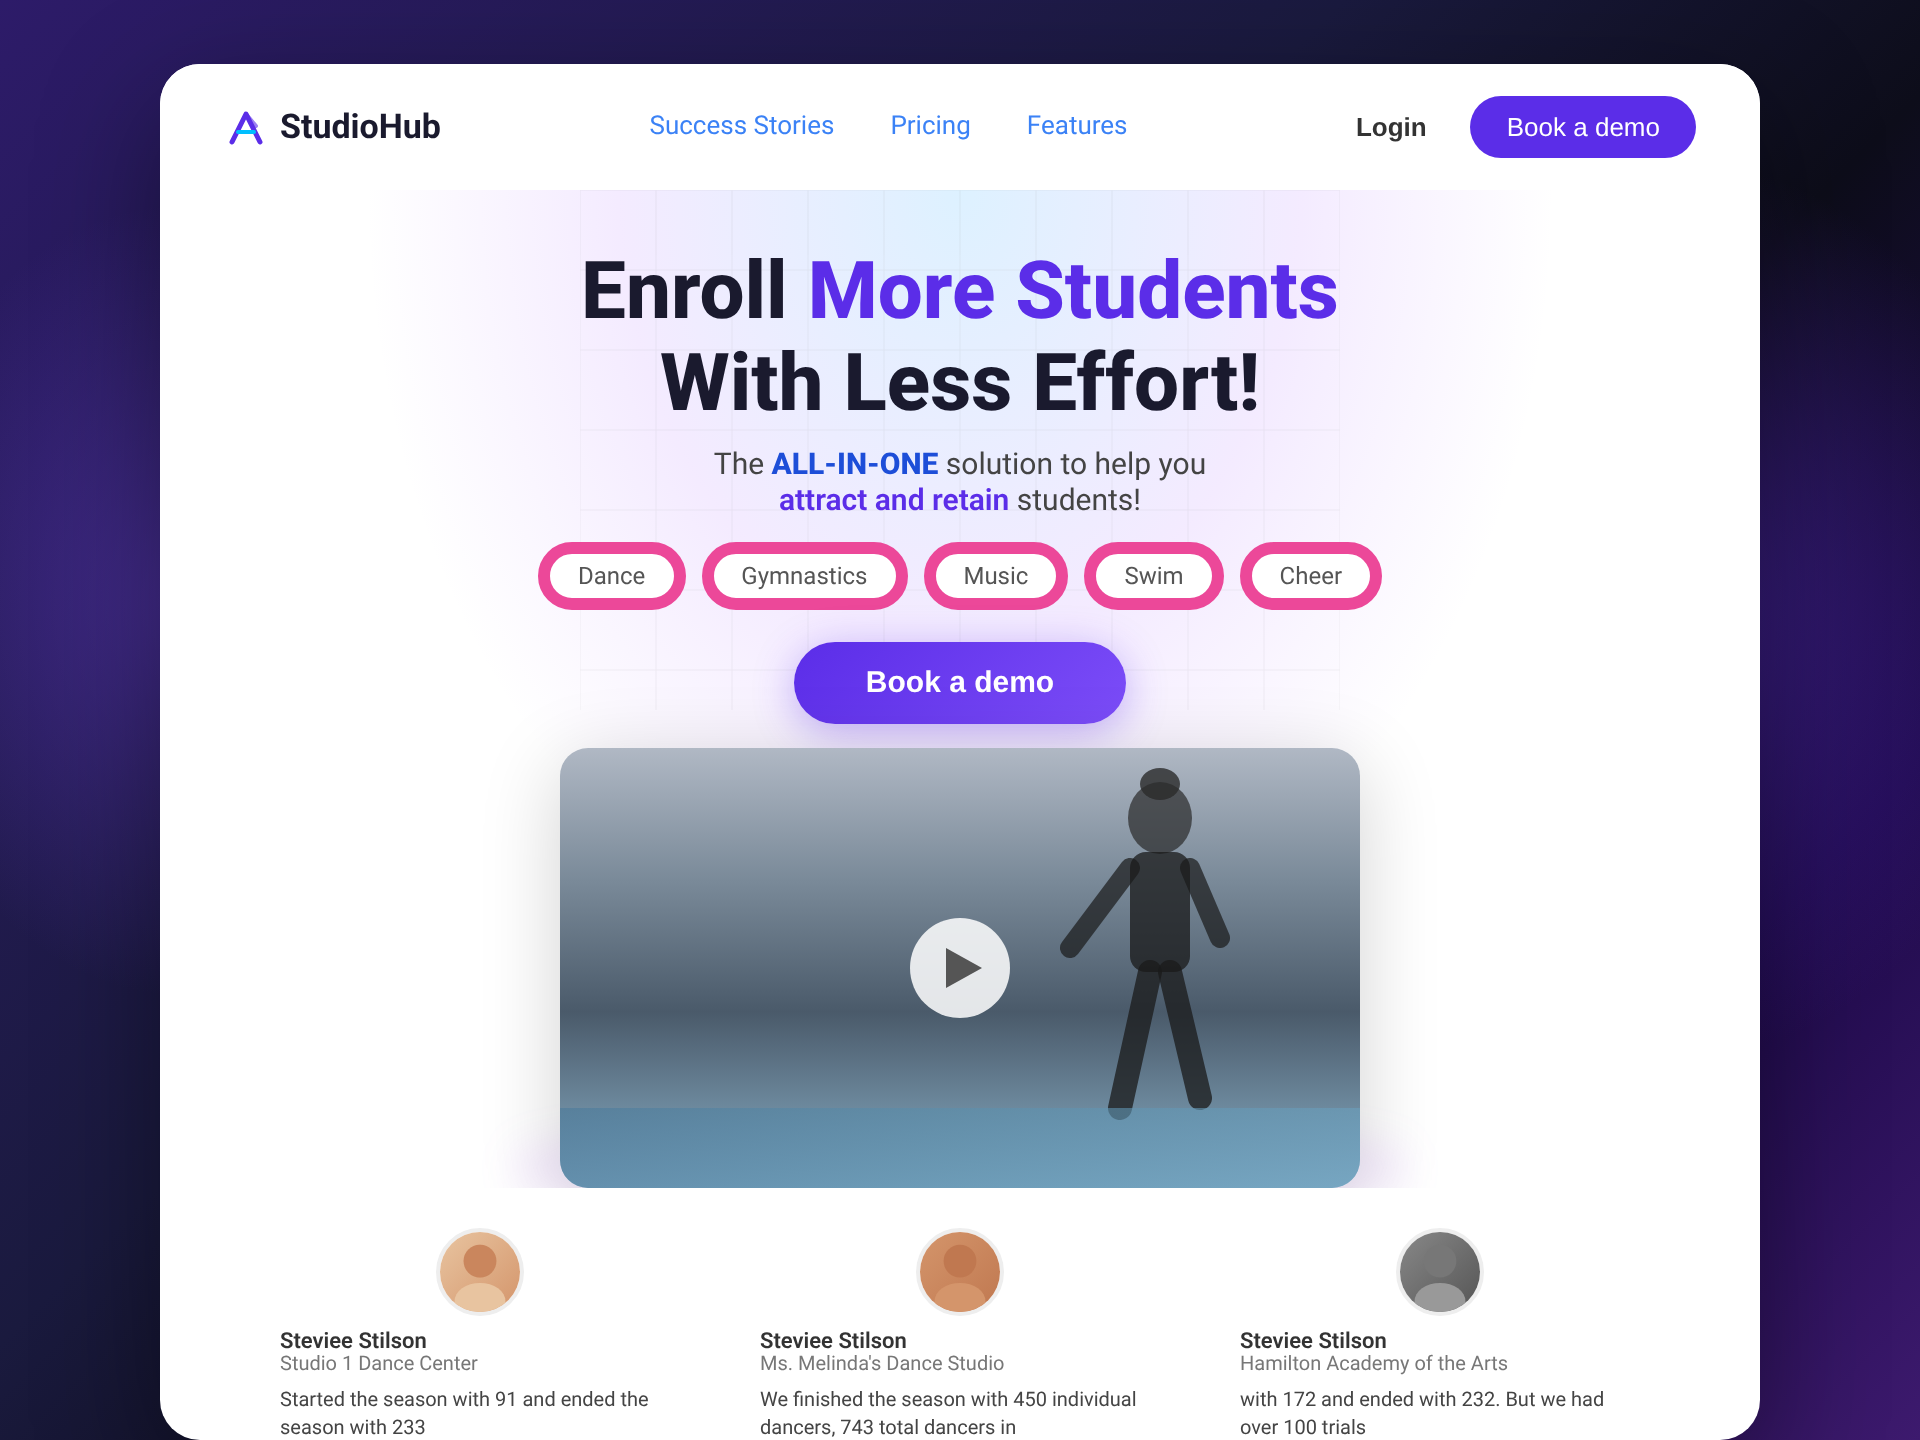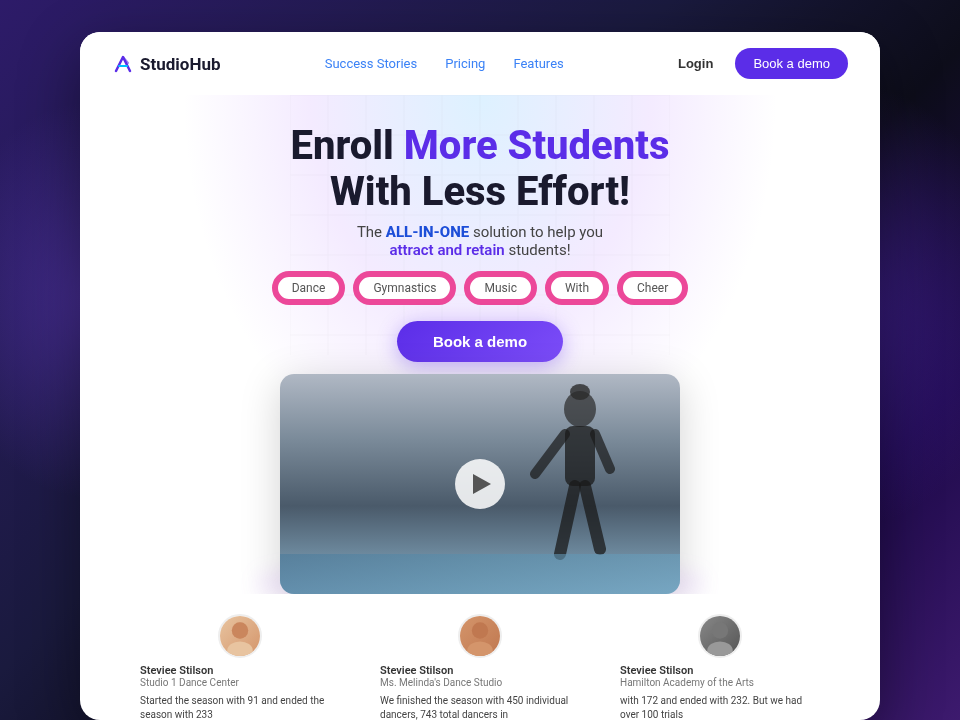--- a/index.html
+++ b/index.html
@@ -429,21 +429,21 @@
 
         <p class="hero-subtitle">
           The <strong>ALL-IN-ONE</strong> solution to help you<br>
           <span class="hero-subtitle-colored">attract and retain</span> students!
         </p>
 
         <div class="tags">
           <span class="tag">Dance</span>
           <span class="tag">Gymnastics</span>
           <span class="tag">Music</span>
-          <span class="tag">With</span>
+          <span class="tag">Swim</span>
           <span class="tag">Cheer</span>
         </div>
 
         <button class="cta-btn">Book a demo</button>
       </div>
     </div>
 
     <div class="video-container">
       <div class="video-wrap">
         <div class="video-bg">

